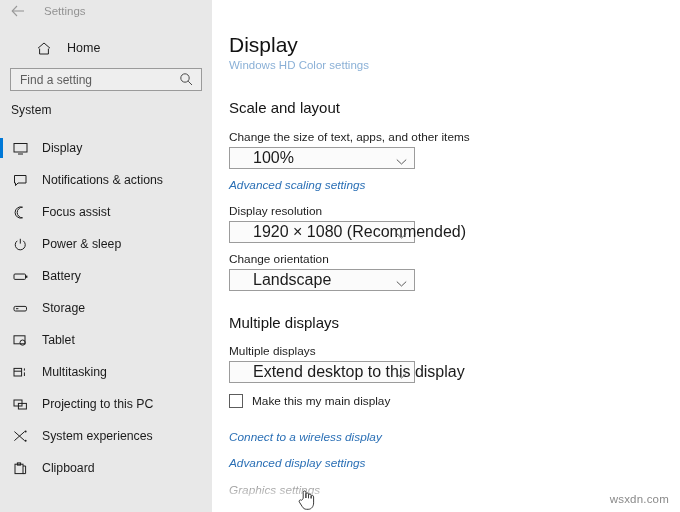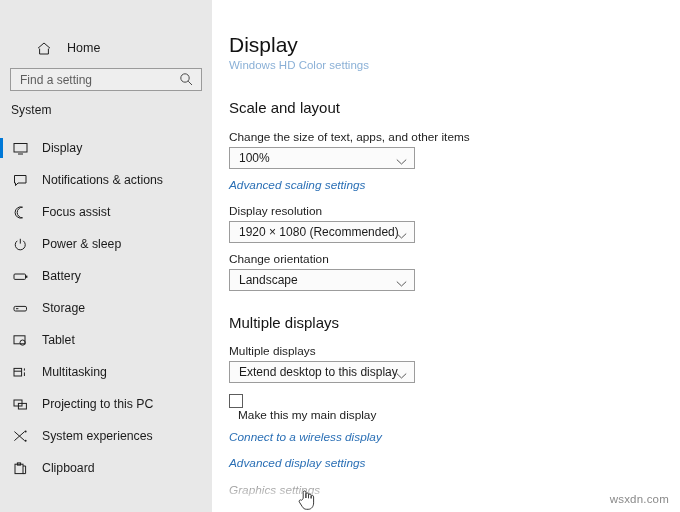--- a/index.html
+++ b/index.html
@@ -200,22 +200,22 @@
     width: 186px;
     height: 22px;
     border: 1px solid #9c9c9c;
     background: #fbfbfb;
     box-sizing: border-box;
     display: flex;
     align-items: center;
     cursor: default;
   }
   .combo-value {
-    margin-left: 9px;
-    font-size: 12px;
+    margin-left: 23px;
+    font-size: 16px;
     color: #1b1b1b;
     white-space: nowrap;
     text-align: center;
   }
   .combo-chevron {
     position: absolute;
     right: 7px;
     top: 4px;
     color: #5a5a5a;
   }
@@ -226,21 +226,20 @@
     color: #2a6fb5;
     cursor: default;
     white-space: nowrap;
     font-style: italic;
   }
   .checkbox-row {
     position: absolute;
     left: 17px;
     display: flex;
     cursor: default;
-    flex-direction: column;
   }
   .checkbox-box {
     width: 14px;
     height: 14px;
     border: 1px solid #5c5c5c;
     background: #ffffff;
     box-sizing: border-box;
     flex: none;
   }
   .checkbox-label {
@@ -282,20 +281,29 @@
     letter-spacing: 0.2px;
   }
 </style>
 </head>
 <body>
 
 <div id="app">
 
   <div id="sidebar">
 
+    <div class="titlebar">
+      <div class="back-arrow">
+        <svg width="14" height="12" viewBox="0 0 14 12" aria-hidden="true">
+          <path d="M6 1 L1.2 6 L6 11" fill="none" stroke="currentColor" stroke-width="1.1"></path>
+          <path d="M1.4 6 H13" fill="none" stroke="currentColor" stroke-width="1.1"></path>
+        </svg>
+      </div>
+      <div class="titlebar-text">Settings</div>
+    </div>
 
     <div class="home-row">
       <div class="home-icon">
         <svg width="14" height="13" viewBox="0 0 14 13" aria-hidden="true">
           <path d="M1 6.2 L7 1 L13 6.2" fill="none" stroke="currentColor" stroke-width="1"></path>
           <path d="M2.6 6.6 V12 H11.4 V6.6" fill="none" stroke="currentColor" stroke-width="1"></path>
         </svg>
       </div>
       <div class="home-label">Home</div>
     </div>

